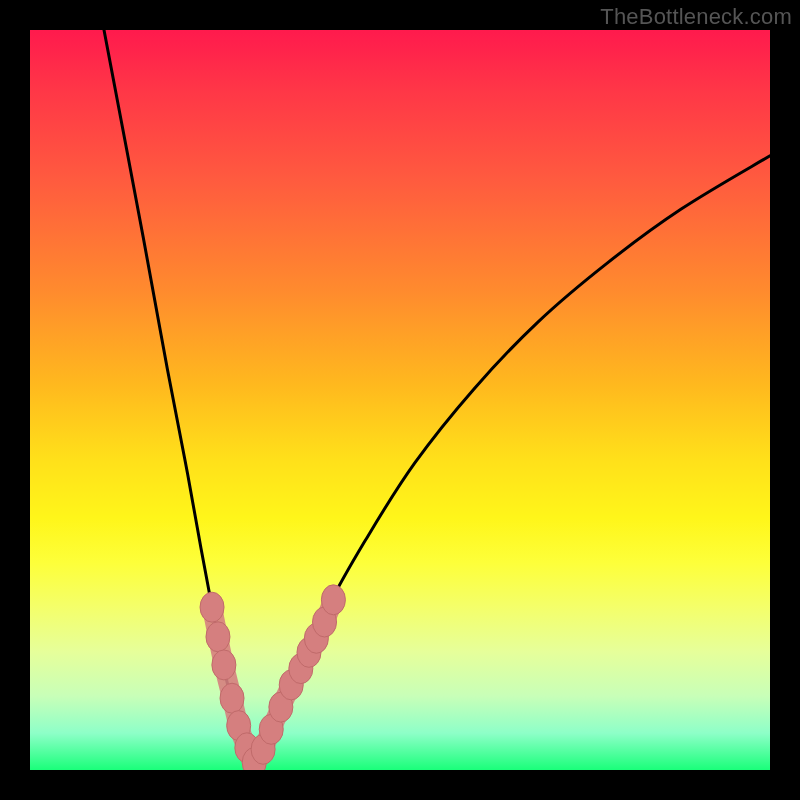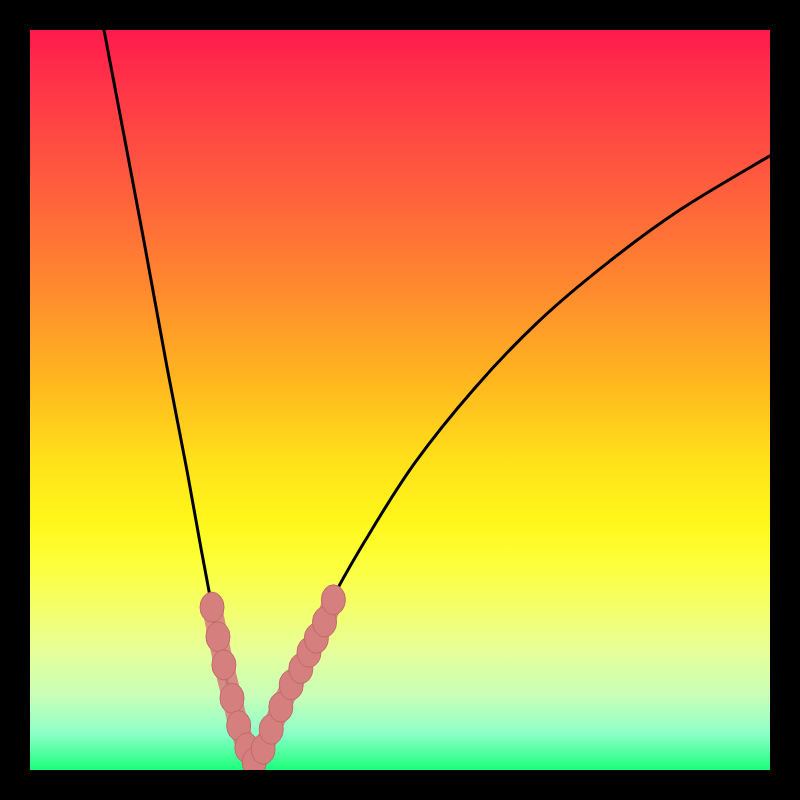--- a/index.html
+++ b/index.html
@@ -91,13 +91,14 @@
           <ellipse cx="250.86" cy="677.10" rx="12" ry="15" fill="#d57f7f" stroke="#c06a6a" stroke-width="1"></ellipse>
           <ellipse cx="261.22" cy="654.90" rx="12" ry="15" fill="#d57f7f" stroke="#c06a6a" stroke-width="1"></ellipse>
           <ellipse cx="270.84" cy="638.62" rx="12" ry="15" fill="#d57f7f" stroke="#c06a6a" stroke-width="1"></ellipse>
           <ellipse cx="278.98" cy="622.34" rx="12" ry="15" fill="#d57f7f" stroke="#c06a6a" stroke-width="1"></ellipse>
           <ellipse cx="286.38" cy="608.28" rx="12" ry="15" fill="#d57f7f" stroke="#c06a6a" stroke-width="1"></ellipse>
           <ellipse cx="294.52" cy="592.00" rx="12" ry="15" fill="#d57f7f" stroke="#c06a6a" stroke-width="1"></ellipse>
           <ellipse cx="303.40" cy="569.80" rx="12" ry="15" fill="#d57f7f" stroke="#c06a6a" stroke-width="1"></ellipse>
         </g>
     </svg>
   </div>
+  <div class="watermark">TheBottleneck.com</div>
 </div>
 
 </body></html>

